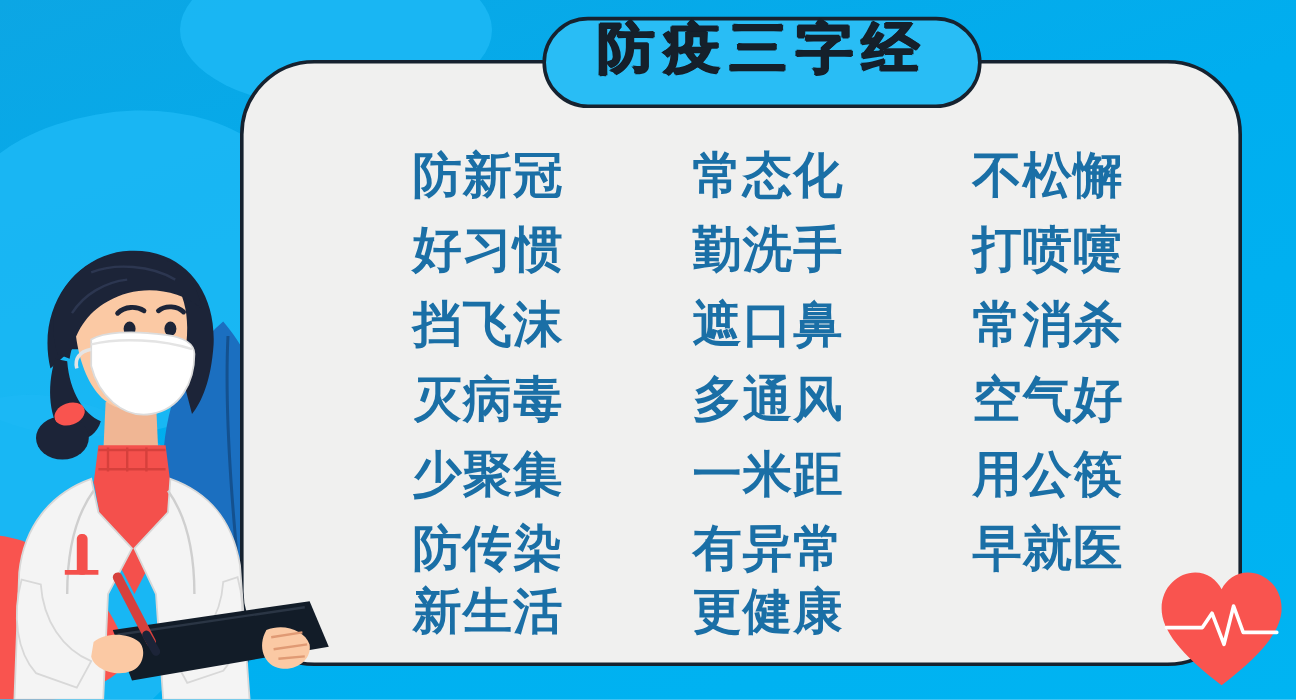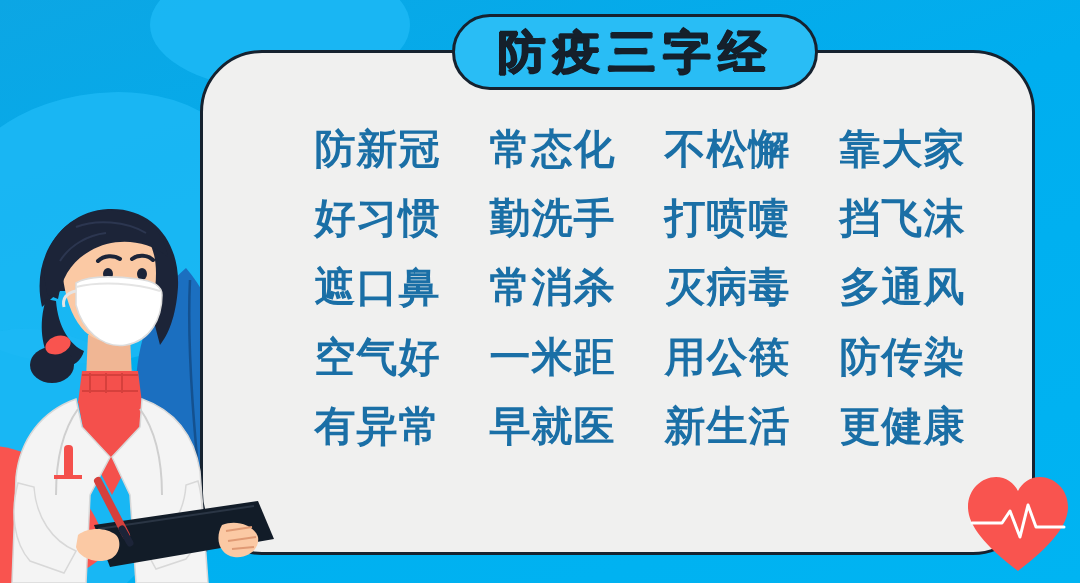--- a/index.html
+++ b/index.html
@@ -40,41 +40,41 @@
 
   
   #title-badge {
     position:absolute;
     left:452px; top:14px;
     width:366px; height:76px;
     background:#29BDF5;
     border:3px solid #16222F;
     border-radius:40px;
     z-index:6;
-    display:flex; align-items:center; justify-content:center;
+    display:flex; justify-content:center;
   }
   #title-text {
     font-family:"DejaVu Sans","Liberation Sans",sans-serif;
     font-weight:bold;
     font-size:46px;
     letter-spacing:7px;
     color:#15202B;
     line-height:1;
     white-space:nowrap;
     transform:scaleX(1.04);
     text-shadow:1px 0 0 #15202B, -1px 0 0 #15202B, 0 1px 0 #15202B, 0 -1px 0 #15202B;
   }
 
   
   #phrase-grid {
     position:absolute;
     left:290px; top:115px;
     width:700px; height:415px;
     display:grid;
-    grid-template-columns:repeat(4,1fr);
+    grid-template-columns:repeat(3,1fr);
     grid-template-rows:repeat(6,1fr);
     z-index:5;
     align-items:center;
     justify-items:center;
     text-align:right;
   }
   .phrase {
     font-family:"DejaVu Sans","Liberation Sans",sans-serif;
     font-weight:bold;
     font-size:41px;
@@ -123,30 +123,30 @@
   <div id="card"></div>
 
   <div id="title-badge">
     <span id="title-text">防疫三字经</span>
   </div>
 
   <div id="phrase-grid">
     <span class="phrase">防新冠</span>
     <span class="phrase">常态化</span>
     <span class="phrase">不松懈</span>
-    <span class="phrase">靠大家</span>
     <span class="phrase">好习惯</span>
     <span class="phrase">勤洗手</span>
     <span class="phrase">打喷嚏</span>
     <span class="phrase">挡飞沫</span>
     <span class="phrase">遮口鼻</span>
     <span class="phrase">常消杀</span>
     <span class="phrase">灭病毒</span>
     <span class="phrase">多通风</span>
     <span class="phrase">空气好</span>
+    <span class="phrase">少聚集</span>
     <span class="phrase">一米距</span>
     <span class="phrase">用公筷</span>
     <span class="phrase">防传染</span>
     <span class="phrase">有异常</span>
     <span class="phrase">早就医</span>
     <span class="phrase">新生活</span>
     <span class="phrase">更健康</span>
   </div>
 
   <svg id="doctor" viewBox="0 0 290 390">

